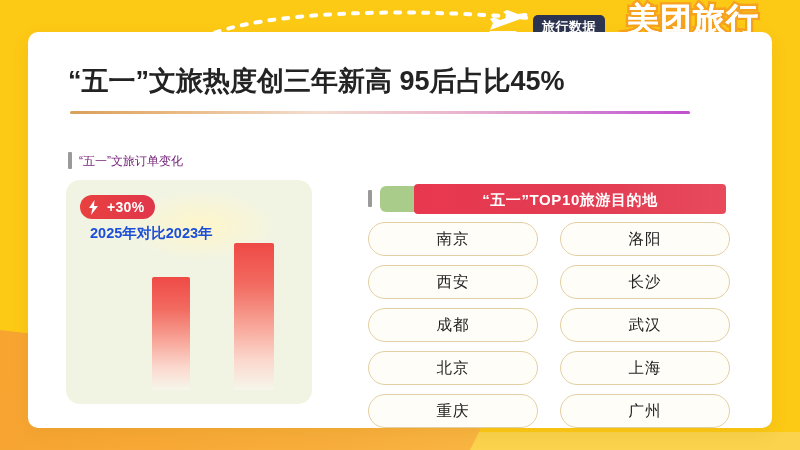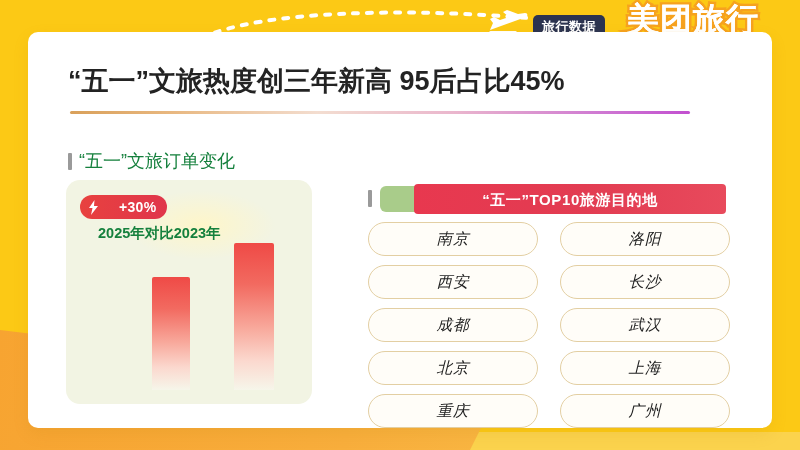--- a/index.html
+++ b/index.html
@@ -61,61 +61,61 @@
     white-space:nowrap;line-height:1;
   }
   .title-rule{
     position:absolute;left:42px;top:79px;width:620px;height:3px;border-radius:2px;
     background:linear-gradient(90deg,#d9a05a 0%,#e8b77f 16%,#f3ddd0 40%,#eab6cd 62%,#cf7ad2 85%,#c24fd0 100%);
   }
 
   
   .sec-label{position:absolute;display:flex;align-items:center;gap:7px;}
   .tick{width:4px;height:17px;background:#9a9a9a;border-radius:1px;display:block;}
-  .tick-txt{font-size:18px;color:#15803d;white-space:nowrap;line-height:1;}
+  .tick-txt{font-size:12px;color:#701a75;white-space:nowrap;line-height:1;}
 
   .left-label{left:40px;top:120px;}
 
   .chart-panel{
     position:absolute;left:38px;top:148px;width:246px;height:224px;
     background:#f2f4e3;border-radius:14px;overflow:hidden;
   }
   .glow{
     position:absolute;left:60px;top:10px;width:150px;height:70px;
     background:radial-gradient(ellipse at center,rgba(255,246,200,.95) 0%,rgba(255,246,200,0) 70%);
   }
   .pill-30{
     position:absolute;left:14px;top:15px;height:24px;
     background:linear-gradient(90deg,#e8413f 0%,#e0364b 100%);
-    border-radius:12px;display:flex;align-items:center;gap:20px;
+    border-radius:12px;display:flex;align-items:center;gap:8px;
     padding:0 11px 0 8px;box-sizing:border-box;
   }
   .pill-30 .bolt{width:11px;height:15px;display:block;}
   .pill-30 .pv{color:#fff;font-size:14px;font-weight:bold;line-height:1;letter-spacing:.3px;}
   .cmp-text{
-    position:absolute;left:32px;top:46px;
-    font-size:14.5px;font-weight:bold;color:#15803d;white-space:nowrap;line-height:1;
+    position:absolute;left:24px;top:46px;
+    font-size:14.5px;font-weight:bold;color:#1d4ed8;white-space:nowrap;line-height:1;
   }
   .bar{position:absolute;bottom:14px;border-radius:2px 2px 0 0;
        background:linear-gradient(180deg,#ef4a46 0%,#f26a60 28%,#f8a99c 58%,#fbd8ce 80%,#f6f6ea 100%);}
   .bar-a{left:86px;width:38px;height:68px;}
   .bar-b{left:168px;width:40px;height:165px;}
 
   
   .right-head{position:absolute;left:340px;top:152px;width:360px;height:35px;}
   .rh-tick{position:absolute;left:0;top:6px;width:4px;height:17px;background:#9a9a9a;border-radius:1px;}
   .rh-green{position:absolute;left:12px;top:2px;width:52px;height:26px;background:#a9cc8a;border-radius:6px;}
   .rh-red{
     position:absolute;left:46px;top:0px;width:312px;height:30px;
     background:linear-gradient(90deg,#e8384f 0%,#e23c52 55%,#e84a5c 100%);
     border-radius:4px;display:flex;align-items:center;justify-content:center;
   }
   .rh-red span{color:#fff;font-size:15px;font-weight:bold;letter-spacing:.6px;line-height:1;white-space:nowrap;}
 
-  .city-grid{position:absolute;left:340px;top:190px;width:362px;height:222px;font-style:italic;}
+  .city-grid{position:absolute;left:340px;top:190px;width:362px;height:222px;}
   .city-col{position:absolute;top:0;width:170px;}
   .col-left{left:0;}
   .col-right{left:192px;}
   .city-pill{
     width:170px;height:34px;margin-bottom:9px;
     border:1.6px solid #e3cfa3;border-radius:17px;background:#fffdf8;
     display:flex;align-items:center;justify-content:center;
     box-sizing:border-box;
   }
   .city-pill span{font-size:15.5px;color:#222;font-weight:500;line-height:1;letter-spacing:1px;}

